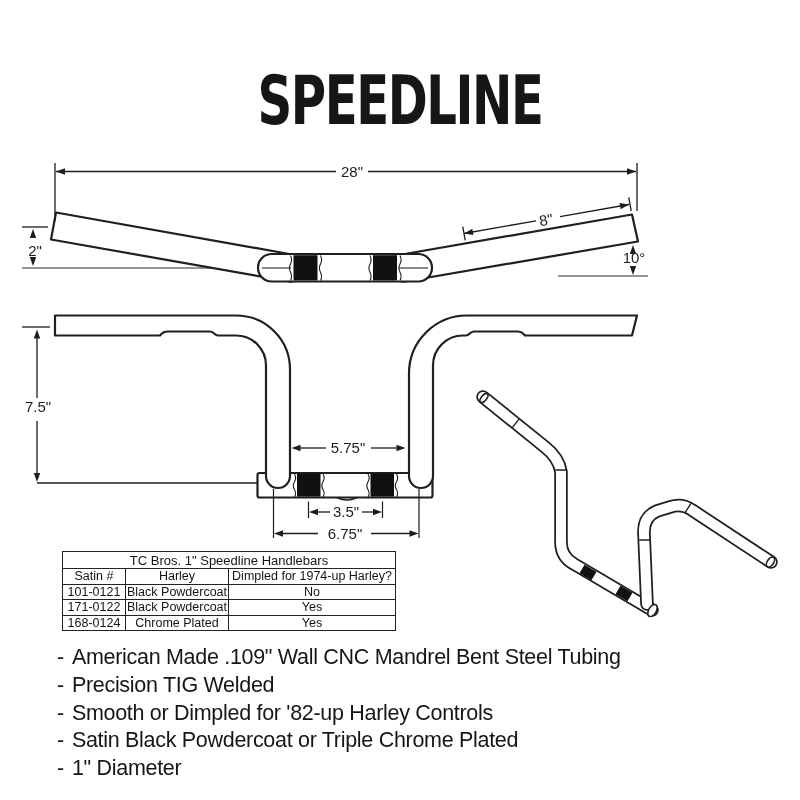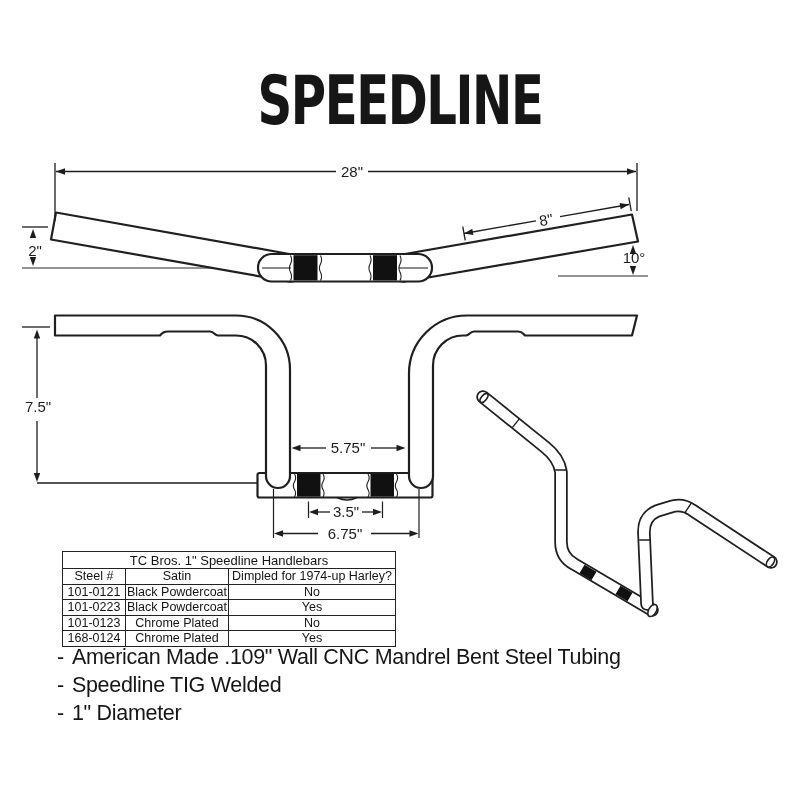--- a/index.html
+++ b/index.html
@@ -225,44 +225,41 @@
   <colgroup>
       <col class="col-part">
       <col class="col-finish">
       <col class="col-dimple">
     </colgroup>
   <tbody>
       <tr>
         <th class="t-title" colspan="3">TC Bros. 1" Speedline Handlebars</th>
       </tr>
   <tr>
-    <th>Steel #</th>
-    <th>Satin</th>
+    <th>Satin #</th>
+    <th>Harley</th>
     <th>Dimpled for 1974-up Harley?</th>
   </tr>
   <tr>
     <td>101-0121</td>
     <td>Black Powdercoat</td>
     <td>No</td>
   </tr>
   <tr>
-    <td>101-0223</td>
+    <td>171-0122</td>
     <td>Black Powdercoat</td>
     <td>Yes</td>
-  </tr>
-  <tr>
-    <td>101-0123</td>
-    <td>Chrome Plated</td>
-    <td>No</td>
   </tr>
   <tr>
     <td>168-0124</td>
     <td>Chrome Plated</td>
     <td>Yes</td>
   </tr>
 </tbody>
   </table>
 
 <div class="features">
   <div class="feature-line"><span class="dash">-</span><span>American Made .109" Wall CNC Mandrel Bent Steel Tubing</span></div>
-  <div class="feature-line"><span class="dash">-</span><span>Speedline TIG Welded</span></div>
+  <div class="feature-line"><span class="dash">-</span><span>Precision TIG Welded</span></div>
+  <div class="feature-line"><span class="dash">-</span><span>Smooth or Dimpled for '82-up Harley Controls</span></div>
+  <div class="feature-line"><span class="dash">-</span><span>Satin Black Powdercoat or Triple Chrome Plated</span></div>
   <div class="feature-line"><span class="dash">-</span><span>1" Diameter</span></div>
 </div>
 
 </body></html>

